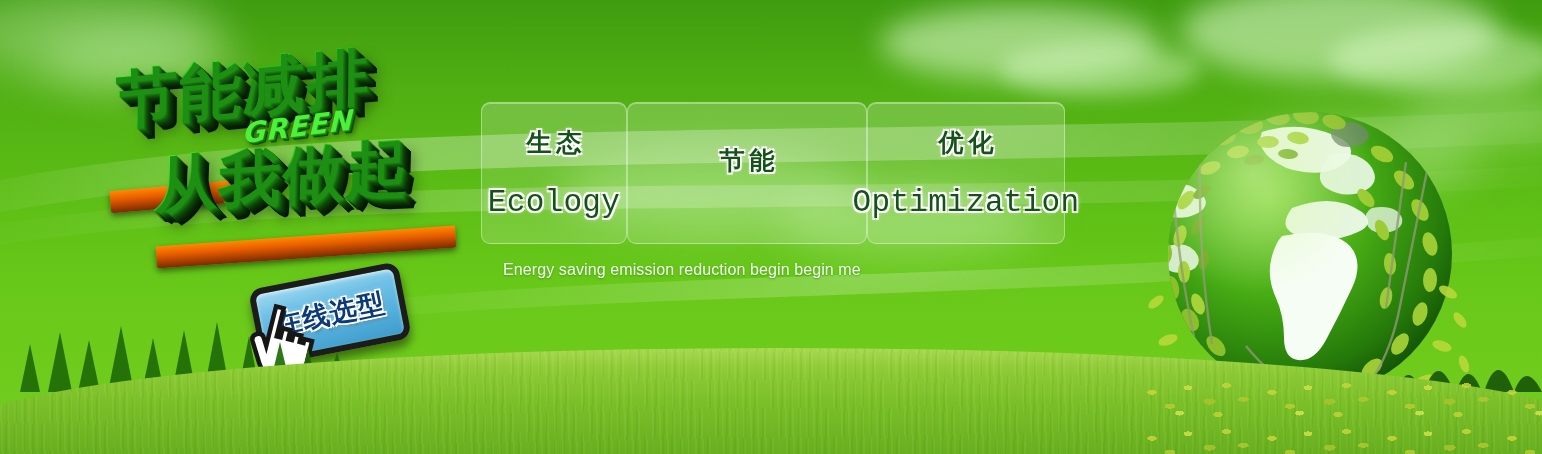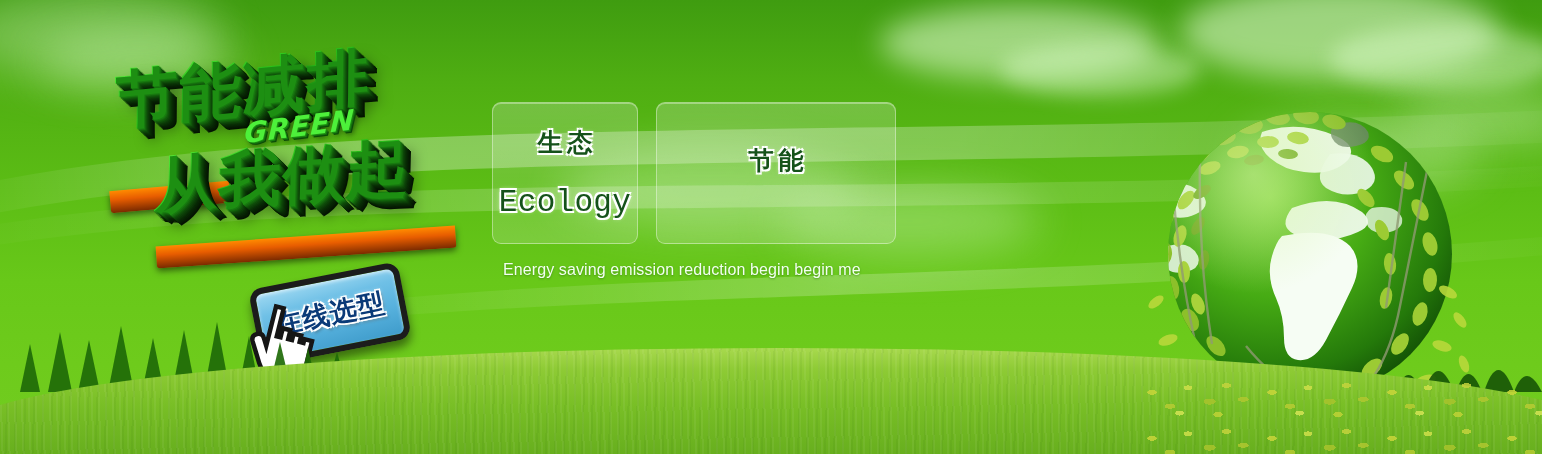--- a/index.html
+++ b/index.html
@@ -70,21 +70,21 @@
   .cta-label{
     font-size:27px;font-weight:bold;color:#0a3a78;letter-spacing:1px;
     font-family:"DejaVu Sans","Liberation Sans",sans-serif;
     text-shadow:-1.5px -1.5px 0 #fff,1.5px -1.5px 0 #fff,-1.5px 1.5px 0 #fff,1.5px 1.5px 0 #fff,
                 0 0 5px #fff, 2px 3px 3px rgba(0,0,0,.35);
     transform:rotate(-1deg);
   }
   .hand{position:absolute;left:-18px;top:24px;width:84px;height:84px;transform:rotate(8deg);}
 
   
-  .cards{position:absolute;left:492px;top:102px;height:140px;display:flex;gap:18px;}
+  .cards{position:absolute;left:481px;top:102px;height:140px;display:flex;}
   .card{
     width:146px;height:142px;border-radius:9px;
     background:linear-gradient(180deg,rgba(255,255,255,.20) 0%,rgba(255,255,255,.12) 55%,rgba(255,255,255,.16) 100%);
     border:1px solid rgba(255,255,255,.38);
     display:flex;flex-direction:column;align-items:center;justify-content:center;
     box-shadow:inset 0 1px 0 rgba(255,255,255,.35);
   }
   .card.wide{width:240px;text-align:center;}
   .card.wide2{width:198px;}
   .card-cn{
@@ -194,20 +194,24 @@
   </div>
 
   <div class="cards">
     <div class="card">
       <div class="card-cn">生态</div>
       <div class="card-en">Ecology</div>
     </div>
     <div class="card wide">
       <div class="card-cn">节能</div>
     </div>
+    <div class="card wide2">
+      <div class="card-cn">优化</div>
+      <div class="card-en">Optimization</div>
+    </div>
   </div>
 
   <div class="tagline">Energy saving emission reduction begin begin me</div>
 
   <div class="globe-wrap">
     <svg viewBox="0 0 340 336">
       <defs>
         <radialGradient id="gsph" cx="36%" cy="30%" r="78%">
           <stop offset="0%" stop-color="#7fd43a"></stop>
           <stop offset="45%" stop-color="#46ab14"></stop>

